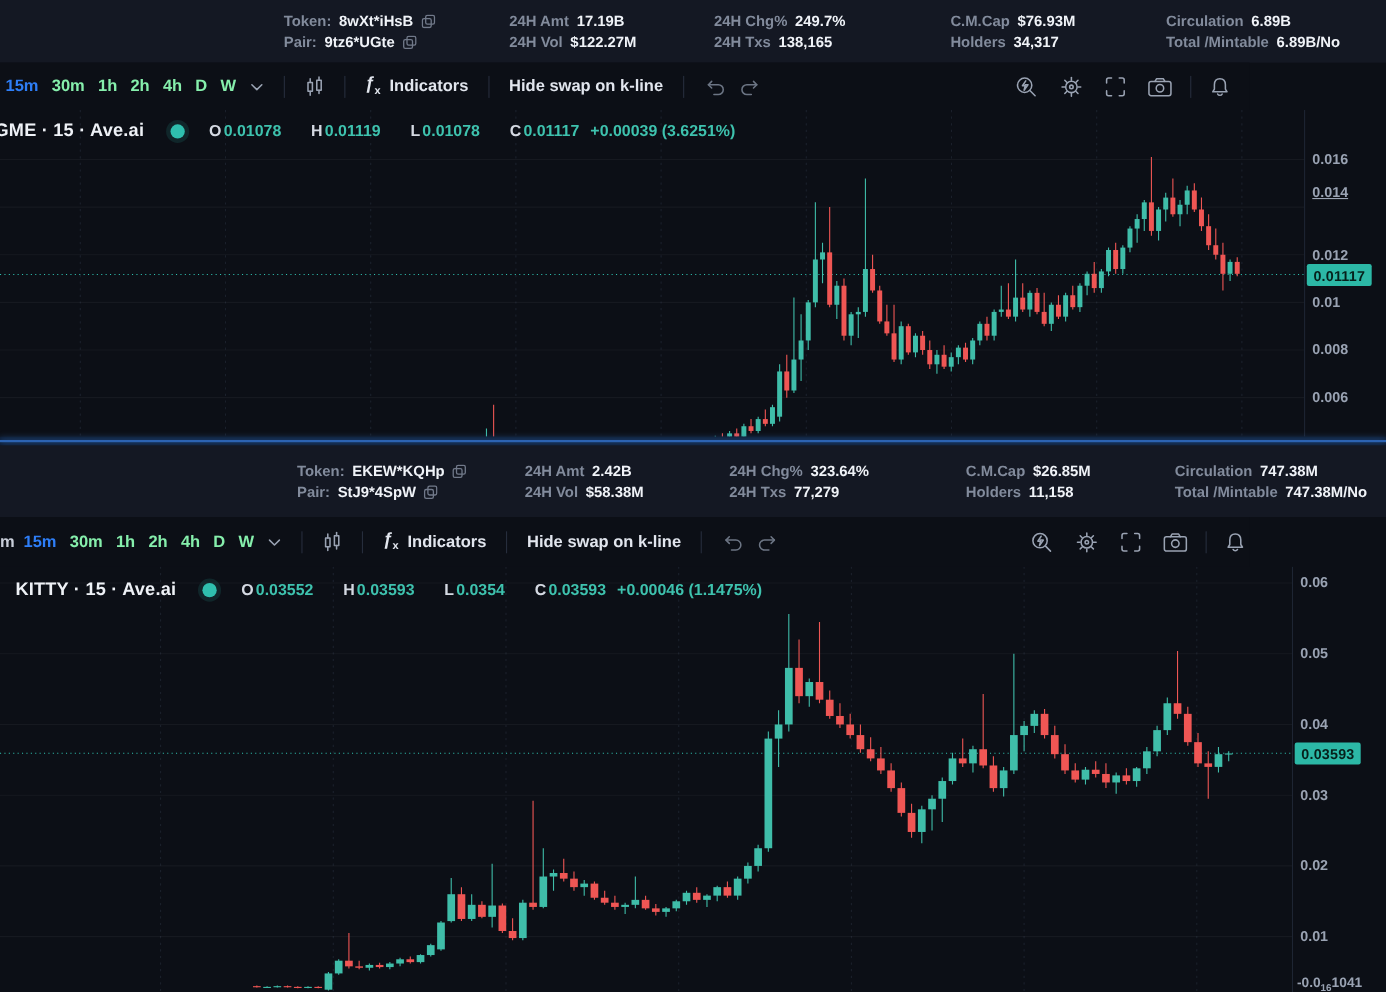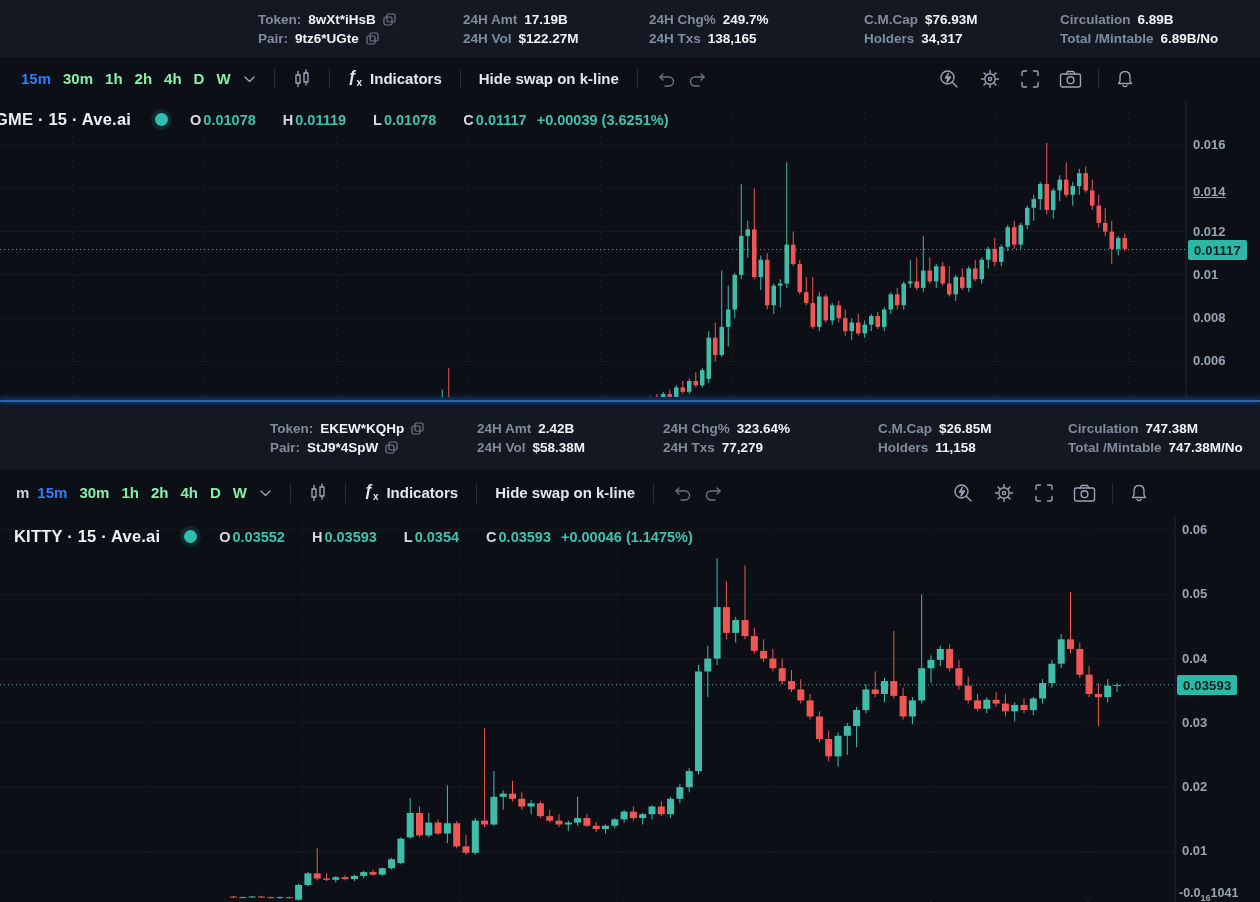--- a/index.html
+++ b/index.html
@@ -11,21 +11,21 @@
   .infobar{position:absolute;left:0;width:1260px;background:#141823;}
   .ib1{top:0;height:57px;}
   .ib2{top:405px;height:65px;}
   .icol{position:absolute;top:50%;transform:translateY(-50%);display:flex;flex-direction:column;gap:4px;font-size:13.5px;}
   .irow{display:flex;align-items:center;gap:7px;white-space:nowrap;}
   .ilab{color:#828b9c;font-weight:600;}
   .ival{color:#f0f3f8;font-weight:700;}
   .copybtn{display:inline-flex;align-items:center;cursor:pointer;opacity:.85;}
 
   
-  .toolbar{position:absolute;left:16px;width:1136px;height:43px;background:#0c0f16;display:flex;align-items:center;}
+  .toolbar{position:absolute;left:0;width:1136px;height:43px;background:#0c0f16;display:flex;align-items:center;}
   .tb1{top:57px;}
   .tb2{top:470px;height:45px;}
   .tb-left{display:flex;align-items:center;gap:12px;padding-left:5px;}
   .tb2 .tb-left{padding-left:0;}
   .tf{font-size:15px;font-weight:600;color:#86efac;cursor:pointer;}
   .tf.active{color:#2e7ef7;}
   .tf-partial{font-size:15px;font-weight:600;color:#c9ced9;margin-right:-4px;}
   .tbdiv{width:1px;height:20px;background:#262d3c;margin:0 6px;}
   .tbicon{display:inline-flex;align-items:center;justify-content:center;cursor:pointer;}
   .tbicon svg{stroke:#9aa3b3;fill:none;stroke-width:1.4;stroke-linecap:round;stroke-linejoin:round;}
@@ -409,21 +409,21 @@
       <span class="lg-ohlc">
         <span><span class="k">O</span><span class="v">0.01078</span></span>
         <span><span class="k">H</span><span class="v">0.01119</span></span>
         <span><span class="k">L</span><span class="v">0.01078</span></span>
         <span><span class="k">C</span><span class="v">0.01117</span></span>
       </span>
       <span class="lg-chg">+0.00039 (3.6251%)</span>
     </div>
     <div class="axis ax1">
         <div class="tick" style="top: 36.9895px;">0.016</div>
-        <div class="tick" style="top: 84px; text-decoration: underline;">0.014</div>
+        <div class="tick" style="top: 67px; text-decoration: underline;">0.014</div>
         <div class="tick" style="top: 123.591px;">0.012</div>
         <div class="tick" style="top: 166.892px;">0.01</div>
         <div class="tick" style="top: 210.193px;">0.008</div>
         <div class="tick" style="top: 253.493px;">0.006</div>
         <div class="tick" style="top: 296.794px;">0.004</div>
       </div>
     <div class="pricetag pt1" style="top: 139.561px;">0.01117</div>
   </div>
 
   <div class="divband">

